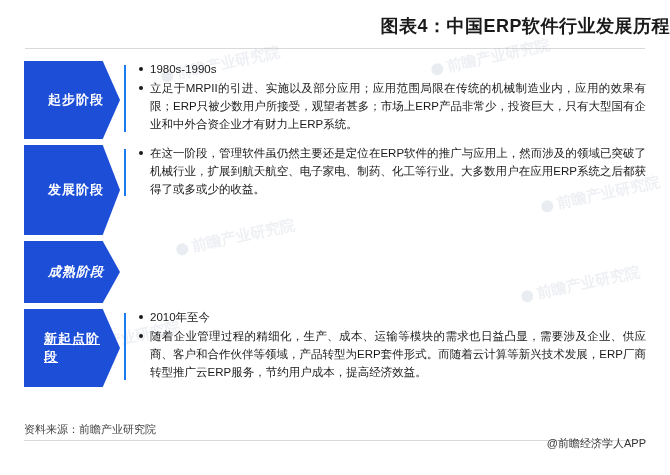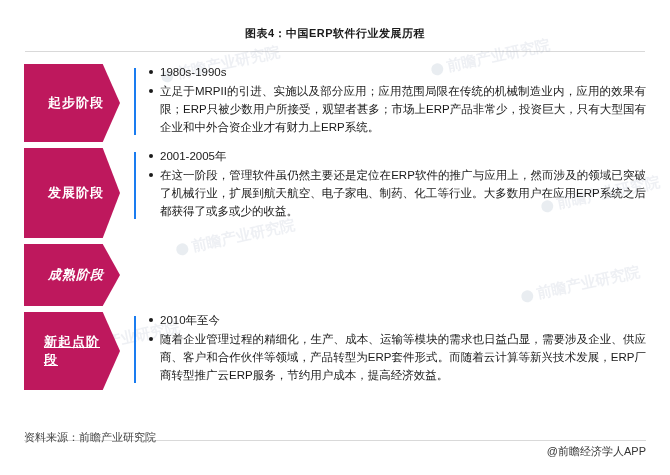--- a/index.html
+++ b/index.html
@@ -15,25 +15,25 @@
     position: relative;
     overflow: hidden;
   }
   .page {
     position: relative;
     width: 670px;
     height: 475px;
     box-sizing: border-box;
   }
   .title {
-    text-align: center;
-    font-size: 11px;
+    text-align: right;
+    font-size: 18px;
     font-weight: bold;
     color: #1a1a1a;
-    padding-top: 26px;
+    padding-top: 14px;
     letter-spacing: 0.5px;
   }
   .title-underline {
     width: 620px;
     height: 1px;
     background: #d9d9d9;
     margin: 10px auto 0 auto;
   }
   .chart {
     position: relative;
@@ -43,41 +43,41 @@
   .stage-row {
     position: relative;
     display: flex;
     align-items: flex-start;
     margin-bottom: 6px;
   }
   .arrow-box {
     position: relative;
     width: 96px;
     flex: 0 0 96px;
-    background: #be185d;
+    background: #1d4ed8;
     color: #fff;
     font-size: 13px;
     font-weight: bold;
     display: flex;
     align-items: center;
     justify-content: center;
     box-sizing: border-box;
     clip-path: polygon(0 0, 82% 0, 100% 50%, 82% 100%, 0 100%);
     letter-spacing: 1px;
     padding-right: 12px;
     padding-left: 20px;
   }
   .arrow-h1 { height: 78px; }
   .arrow-h2 { height: 90px; }
   .arrow-h3 { height: 62px; font-style: italic; }
   .arrow-h4 { height: 78px; text-decoration: underline; }
 
   .content {
     flex: 1;
-    margin-left: 14px;
+    margin-left: 4px;
     position: relative;
     padding-left: 14px;
   }
   .content::before {
     content: "";
     position: absolute;
     left: 0;
     top: 4px;
     bottom: 4px;
     width: 2px;
@@ -102,21 +102,21 @@
     background: #1a1a1a;
   }
   .bullet-line.body {
     text-align: justify;
     line-height: 1.55;
   }
   .footer {
     position: absolute;
     left: 24px;
     right: 24px;
-    bottom: 16px;
+    bottom: 24px;
     display: flex;
     justify-content: space-between;
     align-items: center;
     font-size: 11px;
     color: #444;
   }
   .footer-line {
     position: absolute;
     left: 24px;
     right: 24px;
@@ -168,21 +168,20 @@
       <div class="arrow-box arrow-h1">起步阶段</div>
       <div class="content">
         <div class="bullet-line">1980s-1990s</div>
         <div class="bullet-line body">立足于MRPII的引进、实施以及部分应用；应用范围局限在传统的机械制造业内，应用的效果有限；ERP只被少数用户所接受，观望者甚多；市场上ERP产品非常少，投资巨大，只有大型国有企业和中外合资企业才有财力上ERP系统。</div>
       </div>
     </div>
 
     <div class="stage-row">
       <div class="arrow-box arrow-h2">发展阶段</div>
       <div class="content">
-        <div class="bullet-line">2001-2005年</div>
         <div class="bullet-line body">在这一阶段，管理软件虽仍然主要还是定位在ERP软件的推广与应用上，然而涉及的领域已突破了机械行业，扩展到航天航空、电子家电、制药、化工等行业。大多数用户在应用ERP系统之后都获得了或多或少的收益。</div>
       </div>
     </div>
 
     <div class="stage-row">
       <div class="arrow-box arrow-h3">成熟阶段</div>
       <div class="content">
       </div>
     </div>
 

